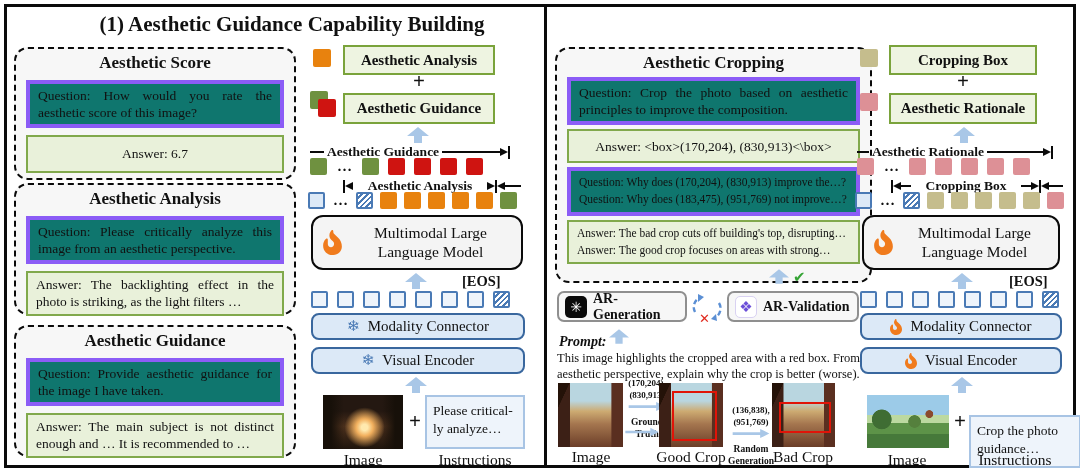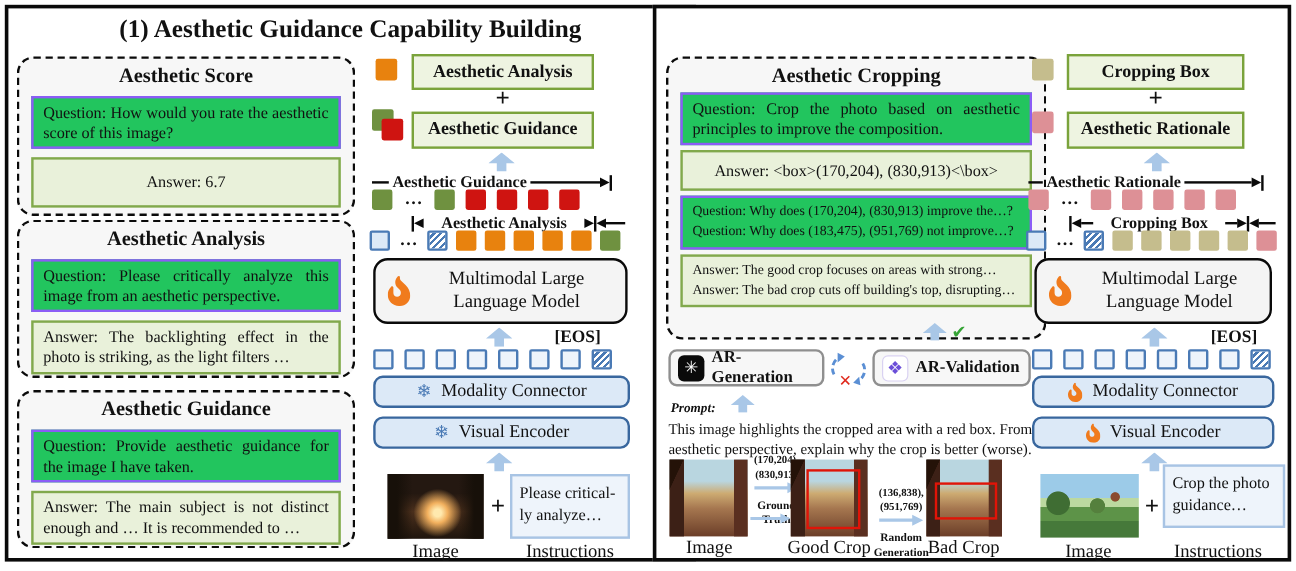--- a/index.html
+++ b/index.html
@@ -5,21 +5,21 @@
 *{margin:0;padding:0;box-sizing:border-box}
 html,body{width:1080px;height:476px}
 body{font-family:"Liberation Serif",serif;color:#111;background:#fff}
 #stage{position:relative;width:1080px;height:476px;background:#fff;overflow:hidden}
 .panel{position:absolute;top:4px;height:464px;border:3px solid #0a0a0a;background:#fff}
 #p1{left:4px;width:576px}
 #p2{left:544px;width:532px}
 .ptitle{position:absolute;top:5px;left:0;right:0;text-align:center;font-weight:bold;font-size:21px}
 .card{position:absolute;border:2.5px dashed #0a0a0a;border-radius:14px;background:#f7f7f7;display:flex;flex-direction:column;padding:5px 10px;gap:7px}
 .chead{text-align:center;font-weight:bold;font-size:17px;line-height:1.1}
-.qbox{background:#22c55e;border:2px solid #8b5cf6;padding:3px 8px;font-size:13.5px;line-height:1.28;text-align:justify}
+.qbox{background:#0f766e;border:4px solid #8b5cf6;padding:3px 8px;font-size:13.5px;line-height:1.28;text-align:justify}
 .abox{background:#e9f1da;border:2px solid #81a94c;padding:3px 8px;font-size:13.5px;line-height:1.28;text-align:justify}
 .cgrow{flex:1;display:flex;align-items:center;justify-content:center;text-align:center}
 .ctr{display:flex;align-items:center;justify-content:center;text-align:center}
 .small{font-size:11.5px;line-height:1.5;text-align:left}
 .b{font-weight:normal}
 .legendbox{position:absolute;border:2.5px solid #7aa33b;background:#eef4e1;display:flex;align-items:center;justify-content:center;font-weight:bold;font-size:15px}
 .sq{position:absolute;width:18px;height:18px;border-radius:2px}
 .tok{width:17px;height:17px;border-radius:2px;flex:none}
 .c-o{background:#e8820e}.c-r{background:#cf1411}.c-g{background:#6f9140}.c-t{background:#c5bd8d}.c-p{background:#dd9096}
 .tok.lb{background:#dce9f7;border:2.5px solid #4a7ab5}
@@ -41,21 +41,21 @@
 .eos{position:absolute;font-weight:bold;font-size:14.5px}
 .photo{position:absolute}
 .plabel{position:absolute;font-size:15.5px;text-align:center}
 .plus-big{position:absolute;font-weight:bold;font-size:21px}
 .instr{position:absolute;background:#eef4fb;border:2.5px solid #a8c4e4;padding:5px 6px;font-size:13.5px;line-height:1.35}
 .instr span{display:block}
 .arbox{position:absolute;height:31px;border:2px solid #8f8f8f;border-radius:7px;background:#f7f7f7;display:flex;align-items:center;gap:6px;padding:0 6px;font-weight:bold;font-size:14px}
 .logo{width:22px;height:22px;border-radius:5px;display:flex;align-items:center;justify-content:center;font-family:"DejaVu Sans",sans-serif;font-size:14px;flex:none}
 .logo.oa{background:#0a0a0a;color:#fff}
 .logo.qw{background:#fff;border:1.5px solid #d9d2f2;color:#6b4fd8;font-size:15px}
-.promptlbl{position:absolute;font-weight:bold;font-style:italic;font-size:11px}
+.promptlbl{position:absolute;font-weight:bold;font-style:italic;font-size:14px}
 .prompttext{position:absolute;font-size:12.5px;line-height:1.3}
 .coordcol{position:absolute;text-align:center;font-weight:bold;font-size:9px;line-height:1.3}
 .coordcol .fl{font-size:9.5px}
 .cropbox{position:absolute;border:2px solid #e01408}
 .check{position:absolute;color:#35a435;font-weight:bold;font-size:15px;font-family:"DejaVu Sans",sans-serif}
 .cross{position:absolute;color:#e02a1e;font-weight:bold;font-size:13px;font-family:"DejaVu Sans",sans-serif}
 .snow{color:#4a7ab5;font-family:"DejaVu Sans",sans-serif;font-size:15px;line-height:1}
 .road{background:
  radial-gradient(circle at 52% 60%, #ffe9ae 0 6%, #f2b05e 16%, rgba(40,24,12,0) 38%),
  linear-gradient(90deg, #171009 0 10%, rgba(23,16,9,0) 26%, rgba(23,16,9,0) 74%, #171009 90%),
@@ -199,22 +199,22 @@
 
     <div class="card" style="left:8px;top:40px;width:317px;height:236px;gap:4px">
       <div class="chead">Aesthetic Cropping</div>
       <div class="qbox"><span>Question: </span><span class="b">Crop</span><span> the photo based on aesthetic principles to improve the composition.</span></div>
       <div class="abox ctr" style="height:34px">Answer: &lt;box&gt;(170,204), (830,913)&lt;\box&gt;</div>
       <div class="qbox small">
         <div><span>Question: Why does (170,204), (830,913) </span><span class="b">improve</span><span> the…?</span></div>
         <div><span>Question: Why does (183,475), (951,769) </span><span class="b">not improve</span><span>…?</span></div>
       </div>
       <div class="abox small">
+        <div><span>Answer: The </span><span class="b">bad crop</span><span> cuts off building's top, disrupting…</span></div>
         <div><span>Answer: The </span><span class="b">good crop</span><span> focuses on areas with strong…</span></div>
-        <div><span>Answer: The </span><span class="b">bad crop</span><span> cuts off building's top, disrupting…</span></div>
       </div>
     </div>
 
     <svg class="uarrow" style="left:222px;top:262px" width="20" height="15" viewBox="0 0 22 16">
         <path d="M11 0L22 9H15V16H7V9H0Z" fill="#a9c7e7"></path>
       </svg>
     <div class="check" style="left:246px;top:261px">✔</div>
 
     <div class="arbox" style="left:10px;top:284px;width:130px">
       <div class="logo oa">✳</div>
@@ -355,20 +355,20 @@
         </svg>
       <span>Visual Encoder</span>
     </div>
 
     <svg class="uarrow" style="left:404px;top:370px" width="22" height="16" viewBox="0 0 22 16">
         <path d="M11 0L22 9H15V16H7V9H0Z" fill="#a9c7e7"></path>
       </svg>
 
     <div class="photo park" style="left:320px;top:388px;width:82px;height:53px"></div>
     <div class="plus-big" style="left:407px;top:402px">+</div>
-    <div class="instr" style="left:422px;top:380px;width:102px;height:53px">
+    <div class="instr" style="left:422px;top:408px;width:112px;height:53px">
       <span>Crop the photo</span>
       <span>guidance…</span>
     </div>
     <div class="plabel" style="left:312px;top:444px;width:96px">Image</div>
     <div class="plabel" style="left:414px;top:444px;width:108px">Instructions</div>
   </div>
 </div>
 
 </body></html>

